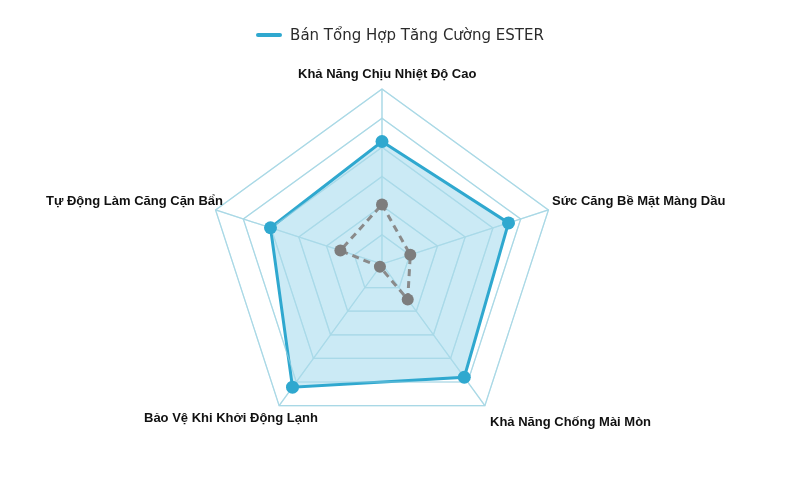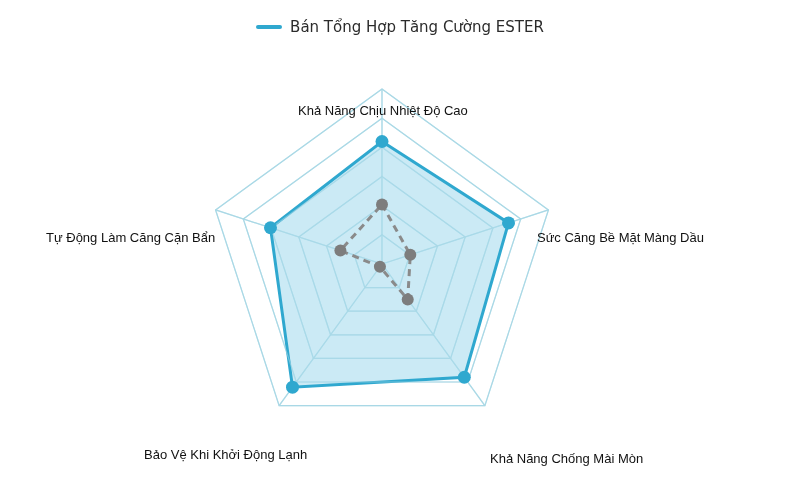--- a/index.html
+++ b/index.html
@@ -1,25 +1,25 @@
 <!DOCTYPE html>
 <html><head>
 <meta charset="utf-8">
 <style>
   html, body { margin: 0; padding: 0; }
   body { width: 800px; height: 480px; background: #ffffff; position: relative; overflow: hidden;
          font-family: "Liberation Sans", sans-serif; }
   .legend { position: absolute; top: 18px; left: 0; width: 800px; height: 26px; display: flex;
-            justify-content: center; align-items: flex-start; gap: 22px; font-family: "DejaVu Sans", sans-serif;
+            justify-content: center; align-items: flex-end; gap: 22px; font-family: "DejaVu Sans", sans-serif;
             font-size: 15px; color: #2b2b2b; }
   .legend-item { display: flex; align-items: center; gap: 8px; }
   .swatch-solid { width: 26px; height: 0; border-top: 4px solid #2fa8cf; border-radius: 2px; }
   .swatch-dash { width: 26px; height: 0; border-top: 3px dashed #8a8a8a; }
   svg.chart { position: absolute; left: 0; top: 0; }
-  .axis-label { position: absolute; font-size: 13px; font-weight: normal; color: #111; white-space: nowrap; margin-top: 37px; }
+  .axis-label { position: absolute; font-size: 13px; font-weight: bold; color: #111; white-space: nowrap; }
 </style>
 </head>
 <body>
 
 <div class="legend">
   <div class="legend-item">
     <span class="swatch-solid"></span>
     <span>Bán Tổng Hợp Tăng Cường ESTER</span>
   </div>
 </div>
@@ -63,16 +63,16 @@
       <circle cx="270.48862346439324" cy="227.76775740953744" r="6.5" fill="#2fa8cf"></circle>
       <circle cx="382" cy="204.5" r="6" fill="#7d7d7d"></circle>
       <circle cx="410.2939313597808" cy="254.80674441734533" r="6" fill="#7d7d7d"></circle>
       <circle cx="407.7156047877957" cy="299.39449350390396" r="6" fill="#7d7d7d"></circle>
       <circle cx="379.94275161697635" cy="266.8315594803123" r="6" fill="#7d7d7d"></circle>
       <circle cx="340.39127741208705" cy="250.48050649609607" r="6" fill="#7d7d7d"></circle>
     </g>
   </svg>
 
 <div class="axis-label" style="left:298px; top:66px;">Khả Năng Chịu Nhiệt Độ Cao</div>
-<div class="axis-label" style="left:537px; top:193px;">Sức Căng Bề Mặt Màng Dầu</div>
+<div class="axis-label" style="left:552px; top:193px;">Sức Căng Bề Mặt Màng Dầu</div>
 <div class="axis-label" style="left:490px; top:414px;">Khả Năng Chống Mài Mòn</div>
 <div class="axis-label" style="left:113px; top:410px;padding-left:31px;">Bảo Vệ Khi Khởi Động Lạnh</div>
 <div class="axis-label" style="left:46px; top:193px;">Tự Động Làm Căng Cặn Bẩn</div>
 
 </body></html>

